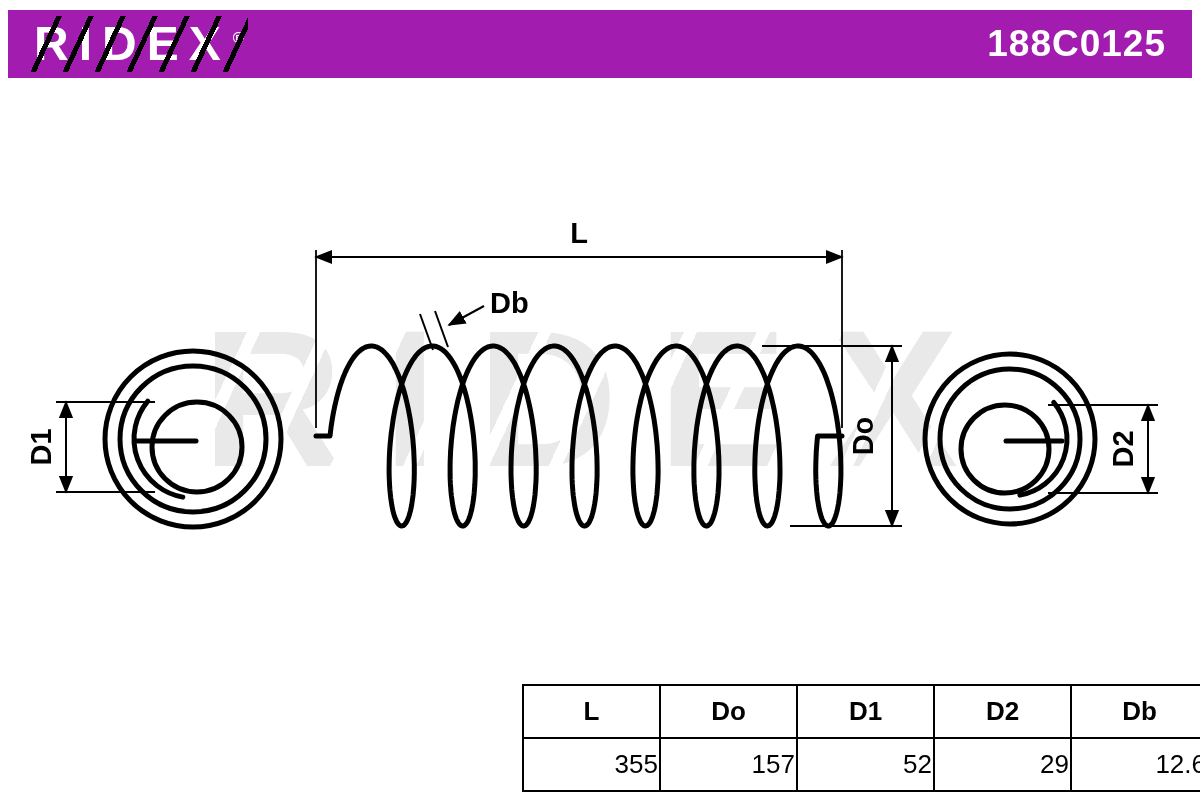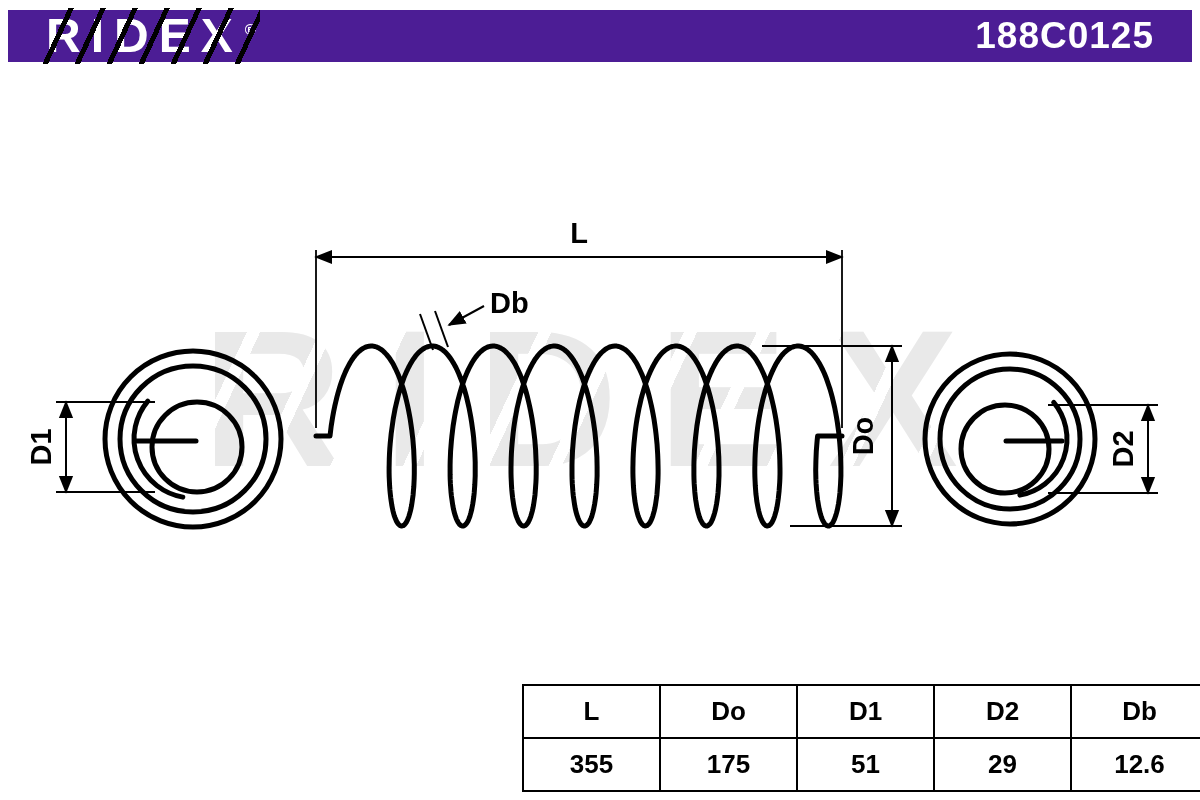--- a/index.html
+++ b/index.html
@@ -1,22 +1,22 @@
 <!DOCTYPE html>
 <html><head>
 <meta charset="utf-8">
 <style>
   html,body{margin:0;padding:0;background:#fff;}
   .stage{position:relative;width:1200px;height:800px;background:#fff;overflow:hidden;
          font-family:"Liberation Sans",sans-serif;}
 
   
-  .header-bar{position:absolute;left:8px;top:10px;width:1184px;height:52px;background:#4c1d95;
+  .header-bar{position:absolute;left:8px;top:10px;width:1184px;height:68px;background:#a21caf;
               color:#fff;display:flex;justify-content:space-between;align-items:center;
-              padding:0 38px;box-sizing:border-box;z-index:3;}
+              padding:0 26px;box-sizing:border-box;z-index:3;}
   .brand{position:relative;font-size:48px;font-weight:800;letter-spacing:10px;line-height:1;}
   .brand .reg{font-size:15px;vertical-align:super;letter-spacing:0;margin-left:2px;}
   .brand::after{content:"";position:absolute;inset:-4px;pointer-events:none;
                 background:repeating-linear-gradient(115deg,transparent 0 24px,#000 24px 29px);}
   .part-number{font-size:37px;font-weight:bold;letter-spacing:1px;}
 
   
   .watermark{position:absolute;left:50%;top:398px;transform:translate(-50%,-50%);
              font-size:195px;font-weight:800;letter-spacing:40px;color:#e9e9e9;
              white-space:nowrap;z-index:0;line-height:1;}
@@ -29,21 +29,21 @@
   .dim{stroke:#000;stroke-width:2;fill:none;}
   .ext{stroke:#000;stroke-width:1.8;fill:none;}
   svg text{fill:#000;font-family:"Liberation Sans",sans-serif;font-weight:bold;font-size:29px;}
 
   
   .spec-table{position:absolute;left:522px;top:684px;z-index:2;}
   .spec-table table{border-collapse:collapse;table-layout:fixed;width:668px;background:#fff;}
   .spec-table th,.spec-table td{border:2px solid #000;width:133px;height:49px;
                                 text-align:center;vertical-align:middle;font-size:26px;}
   .spec-table th{font-weight:bold;}
-  .spec-table td{font-weight:bold;}
+  .spec-table td{font-weight:normal;text-align:right;}
 </style>
 </head>
 <body>
 
 <div class="stage">
 
   <div class="watermark">RIDEX</div>
 
   <div class="header-bar">
     <div class="brand"><span>RIDEX</span><span class="reg">®</span></div>
@@ -118,22 +118,22 @@
       <tbody>
           <tr>
         <th>L</th>
         <th>Do</th>
         <th>D1</th>
         <th>D2</th>
         <th>Db</th>
       </tr>
       <tr>
         <td>355</td>
-        <td>175</td>
-        <td>51</td>
+        <td>157</td>
+        <td>52</td>
         <td>29</td>
         <td>12.6</td>
       </tr>
     </tbody>
       </table>
   </div>
 
 </div>
 
 </body></html>

